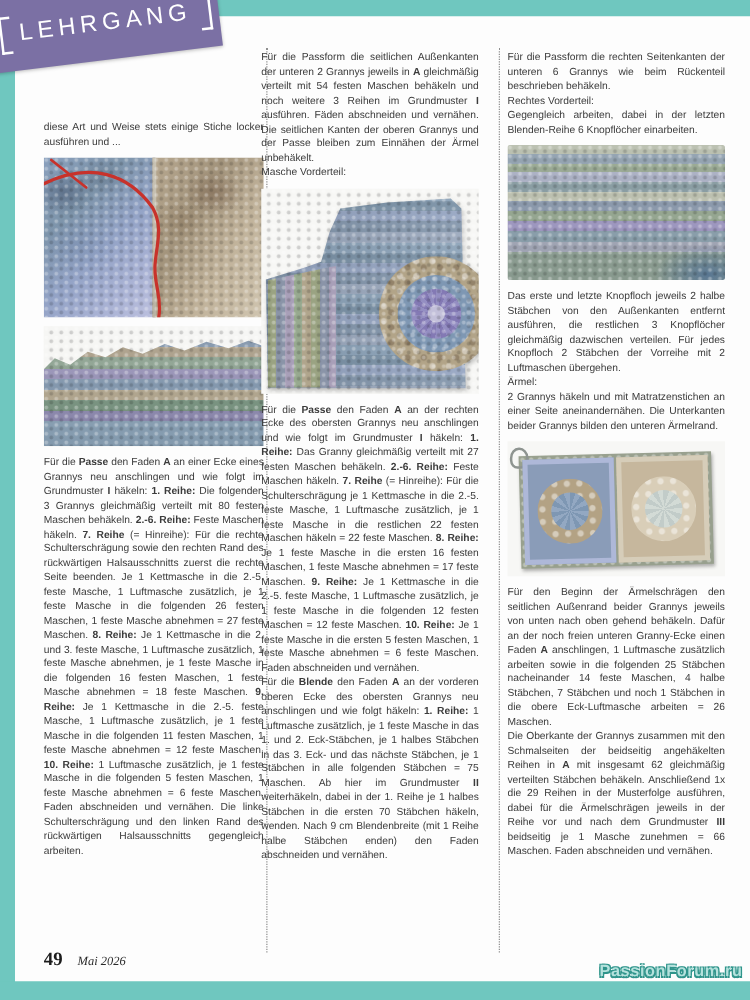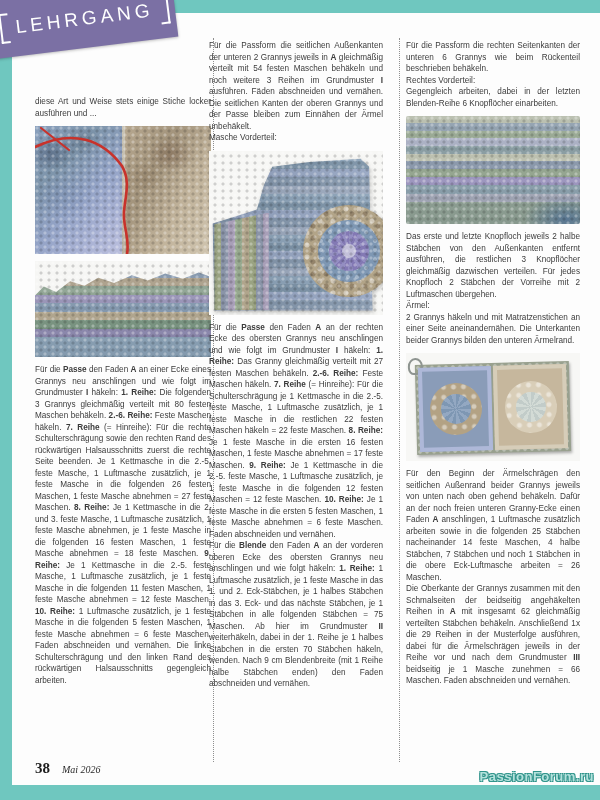--- a/index.html
+++ b/index.html
@@ -181,19 +181,19 @@
           <div class="fo"></div>
             <div class="fi"></div>
         </div>
       </div>
     </div>
     <p>Für den Beginn der Ärmelschrägen den seitlichen Außenrand beider Grannys jeweils von unten nach oben gehend behäkeln. Dafür an der noch freien unteren Granny-Ecke einen Faden <b>A</b> anschlingen, 1 Luftmasche zusätzlich arbeiten sowie in die folgenden 25 Stäbchen nacheinander 14 feste Maschen, 4 halbe Stäbchen, 7 Stäbchen und noch 1 Stäbchen in die obere Eck-Luftmasche arbeiten = 26 Maschen.</p>
     <p>Die Oberkante der Grannys zusammen mit den Schmalseiten der beidseitig angehäkelten Reihen in <b>A</b> mit insgesamt 62 gleichmäßig verteilten Stäbchen behäkeln. Anschließend 1x die 29 Reihen in der Musterfolge ausführen, dabei für die Ärmelschrägen jeweils in der Reihe vor und nach dem Grundmuster <b>III</b> beidseitig je 1 Masche zunehmen = 66 Maschen. Faden abschneiden und vernähen.</p>
   </div>
 
   <div class="footer">
-    <span class="pageno">38</span>
+    <span class="pageno">49</span>
     <span class="issue">Mai 2026</span>
   </div>
 
   <div class="bar-bottom"></div>
   <div class="watermark">PassionForum.ru</div>
 </div>
 
 </body></html>

